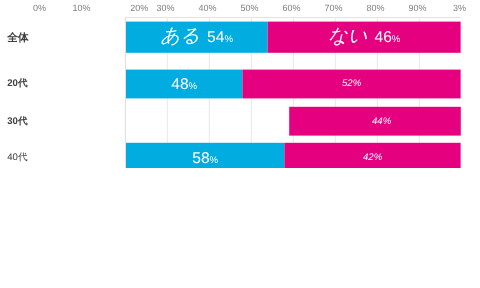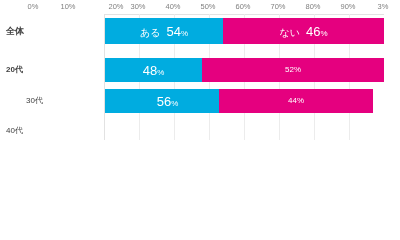--- a/index.html
+++ b/index.html
@@ -92,26 +92,28 @@
   }
 
   
   .lbl-big {
     font-size: 13px;
   }
   .lbl-big .pct-sign {
     font-size: 8px;
   }
   .lbl-big .word {
-    font-size: 10px;
+    font-size: 16px;
     margin-right: 6px;
+    font-style: italic;
   }
   
   .lbl-small {
     font-size: 8px;
+    font-style: italic;
   }
 
   
   .cat-label {
     position: absolute;
     left: 6px;
     width: 92px;
     font-size: 8px;
     color: #404040;
     text-align: left;
@@ -133,21 +135,21 @@
       <div class="axis-tick-label" style="left: 243px;">60%</div>
       <div class="axis-tick-label" style="left: 278px;">70%</div>
       <div class="axis-tick-label" style="left: 313px;">80%</div>
       <div class="axis-tick-label" style="left: 348px;">90%</div>
       <div class="axis-tick-label" style="left: 383px;">3%</div>
     </div>
 
   <div id="cat-labels">
       <div class="cat-label" style="top: 25px; font-size: 9px; font-weight: bold;">全体</div>
       <div class="cat-label" style="top: 64px; font-size: 8px; font-weight: bold;">20代</div>
-      <div class="cat-label" style="top: 95px; font-size: 8px; font-weight: normal; margin-left: 20px;">30代</div>
+      <div class="cat-label" style="top: 95px; font-size: 8px; font-weight: bold;">30代</div>
       <div class="cat-label" style="top: 125px; font-size: 8px; font-weight: normal;">40代</div>
     </div>
 
   <div class="plot-area" id="plot-area">
     <div class="plot-top-border"></div>
   <div class="gridline" style="left: 34px;"></div>
       <div class="gridline" style="left: 69px;"></div>
       <div class="gridline" style="left: 104px;"></div>
       <div class="gridline" style="left: 139px;"></div>
       <div class="gridline" style="left: 174px;"></div>
@@ -163,22 +165,27 @@
       </div>
       <div class="row" style="top: 44px; height: 24px;">
         <div class="seg" style="left: -71px; width: 168px; background: rgb(0, 172, 224);">
           <span class="seg-label lbl-big" style="left: 119.5px;"><span>48</span><span class="pct-sign">%</span></span>
         </div>
         <div class="seg" style="left: 97px; width: 182px; background: rgb(229, 0, 127);">
           <span class="seg-label lbl-small"><span>52%</span></span>
         </div>
       </div>
       <div class="row" style="top: 75px; height: 24px;">
-        <div class="seg" style="left: -71px; width: 196px; background: rgb(0, 172, 224);">
-          <span class="seg-label lbl-big" style="left: 133.5px;"><span>56</span><span class="pct-sign">%</span></span>
+        <div class="seg" style="left: 136px; width: 154px; background: rgb(229, 0, 127);">
+          <span class="seg-label lbl-small"><span>44%</span></span>
         </div>
-        <div class="seg" style="left: 114px; width: 154px; background: rgb(229, 0, 127);">
-          <span class="seg-label lbl-small"><span>44%</span></span>
+      </div>
+      <div class="row" style="top: 105px; height: 24px;">
+        <div class="seg" style="left: -71px; width: 203px; background: rgb(0, 172, 224);">
+          <span class="seg-label lbl-big" style="left: 137px;"><span>58</span><span class="pct-sign">%</span></span>
+        </div>
+        <div class="seg" style="left: 132px; width: 147px; background: rgb(229, 0, 127);">
+          <span class="seg-label lbl-small"><span>42%</span></span>
         </div>
       </div>
     </div>
 
 </div>
 
 </body></html>

